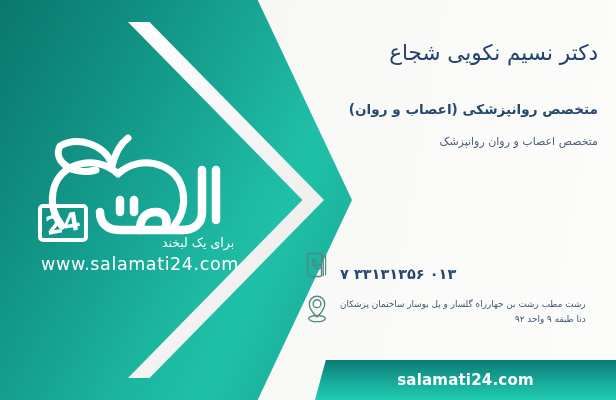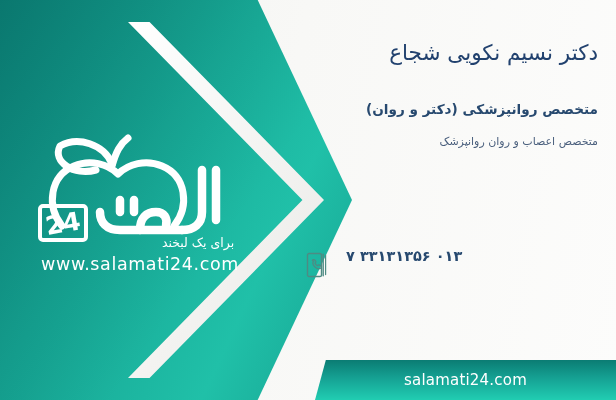--- a/index.html
+++ b/index.html
@@ -97,24 +97,24 @@
     width:296px;
     font-size:11px;
     color:#4a5f7d;
     line-height:1.4;
   }
 
   
   .row{
     position:absolute;
     display:flex;
-    align-items:flex-start;
+    align-items:flex-end;
     justify-content:flex-start;
     flex-direction:row-reverse;
-    gap:14px;
+    gap:8px;
   }
   .row-phone{ right:4px; top:248px; width:296px; }
   .row-addr { right:4px; top:292px; width:296px; }
 
   .ico{
     flex:0 0 auto;
     width:30px;height:34px;
     display:flex;align-items:center;justify-content:center;
   }
   .ico svg{display:block;}
@@ -141,21 +141,21 @@
     position:absolute;
     left:315px; top:360px;
     width:301px; height:40px;
     background:linear-gradient(180deg,#0b7c73 0%,#15a193 45%,#21cdb2 100%);
     clip-path:polygon(3.6% 0, 100% 0, 100% 100%, 0 100%);
     display:flex;align-items:center;justify-content:center;
     box-shadow:0 -1px 4px rgba(0,0,0,.12);
   }
   .banner-text{
     font-size:15px;
-    font-weight:normal;
+    font-weight:bold;
     color:#ffffff;
     letter-spacing:.2px;
     direction:ltr;
   }
 </style>
 </head>
 <body>
 
 <div id="card">
 
@@ -199,38 +199,53 @@
       <text class="tagline" x="182" y="139" font-family="DejaVu Sans, sans-serif" font-size="12.5" fill="#ffffff" text-anchor="middle" direction="rtl">برای یک لبخند</text>
 
       <text x="124" y="162" font-family="DejaVu Sans, sans-serif" font-size="17.5" fill="#ffffff" text-anchor="middle" letter-spacing="0.6">www.salamati24.com</text>
     </svg>
   </div>
 
   <div class="content">
 
     <div class="doc-name">دکتر نسیم  نکویی شجاع</div>
 
-    <div class="specialty">متخصص روانپزشکی (دکتر و روان)</div>
+    <div class="specialty">متخصص روانپزشکی (اعصاب و روان)</div>
 
     <div class="specialty-sub">متخصص اعصاب و روان روانپزشک</div>
 
     <div class="row row-phone">
       <span class="ico">
         <svg width="22" height="26" viewBox="0 0 22 26" xmlns="http://www.w3.org/2000/svg">
           <rect x="1.5" y="1.5" width="14" height="23" rx="1.6" fill="none" stroke="#4e8b83" stroke-width="1.4"></rect>
           <line x1="17.2" y1="2.2" x2="17.2" y2="23.8" stroke="#4e8b83" stroke-width="1.4" stroke-linecap="round"></line>
           <line x1="19.6" y1="3.4" x2="19.6" y2="22.6" stroke="#4e8b83" stroke-width="1.2" stroke-linecap="round"></line>
           <path d="M6.4 8.2 c0.6 -0.8 1.7 -0.9 2.3 -0.2 l0.9 1.1 c0.4 0.5 0.4 1.2 -0.1 1.6 l-0.5 0.5
                    c0.5 1.1 1.4 2 2.5 2.5 l0.5 -0.5 c0.4 -0.5 1.1 -0.5 1.6 -0.1 l1.1 0.9
                    c0.7 0.6 0.6 1.7 -0.2 2.3 -1.5 1.1 -3.6 0.6 -5.6 -1.4 -2 -2 -2.5 -4.1 -1.4 -5.6 z" fill="none" stroke="#4e8b83" stroke-width="1.3" stroke-linejoin="round"></path>
         </svg>
       </span>
       <span class="phone-num">۷ ۳۳۱۳۱۳۵۶ ۰۱۳</span>
     </div>
 
+    <div class="row row-addr">
+      <span class="ico">
+        <svg width="26" height="30" viewBox="0 0 26 30" xmlns="http://www.w3.org/2000/svg">
+          <path d="M13 2.2 c-4.3 0 -7.7 3.4 -7.7 7.7 0 5.5 7.7 13.2 7.7 13.2 s7.7 -7.7 7.7 -13.2
+                   c0 -4.3 -3.4 -7.7 -7.7 -7.7 z" fill="none" stroke="#4e8b83" stroke-width="1.4" stroke-linejoin="round"></path>
+          <circle cx="13" cy="9.7" r="3.9" fill="none" stroke="#4e8b83" stroke-width="1.4"></circle>
+          <ellipse cx="13" cy="24.6" rx="8.4" ry="3.1" fill="none" stroke="#4e8b83" stroke-width="1.3"></ellipse>
+        </svg>
+      </span>
+      <span class="addr">
+        <span>رشت مطب رشت بن جهارراه گلسار و پل بوسار ساختمان پزشکان</span>
+        <br>
+        <span>دنا طبقه ۹ واحد ۹۲</span>
+      </span>
+    </div>
 
   </div>
 
   <div class="banner">
     <span class="banner-text">salamati24.com</span>
   </div>
 
 </div>
 
 </body></html>

